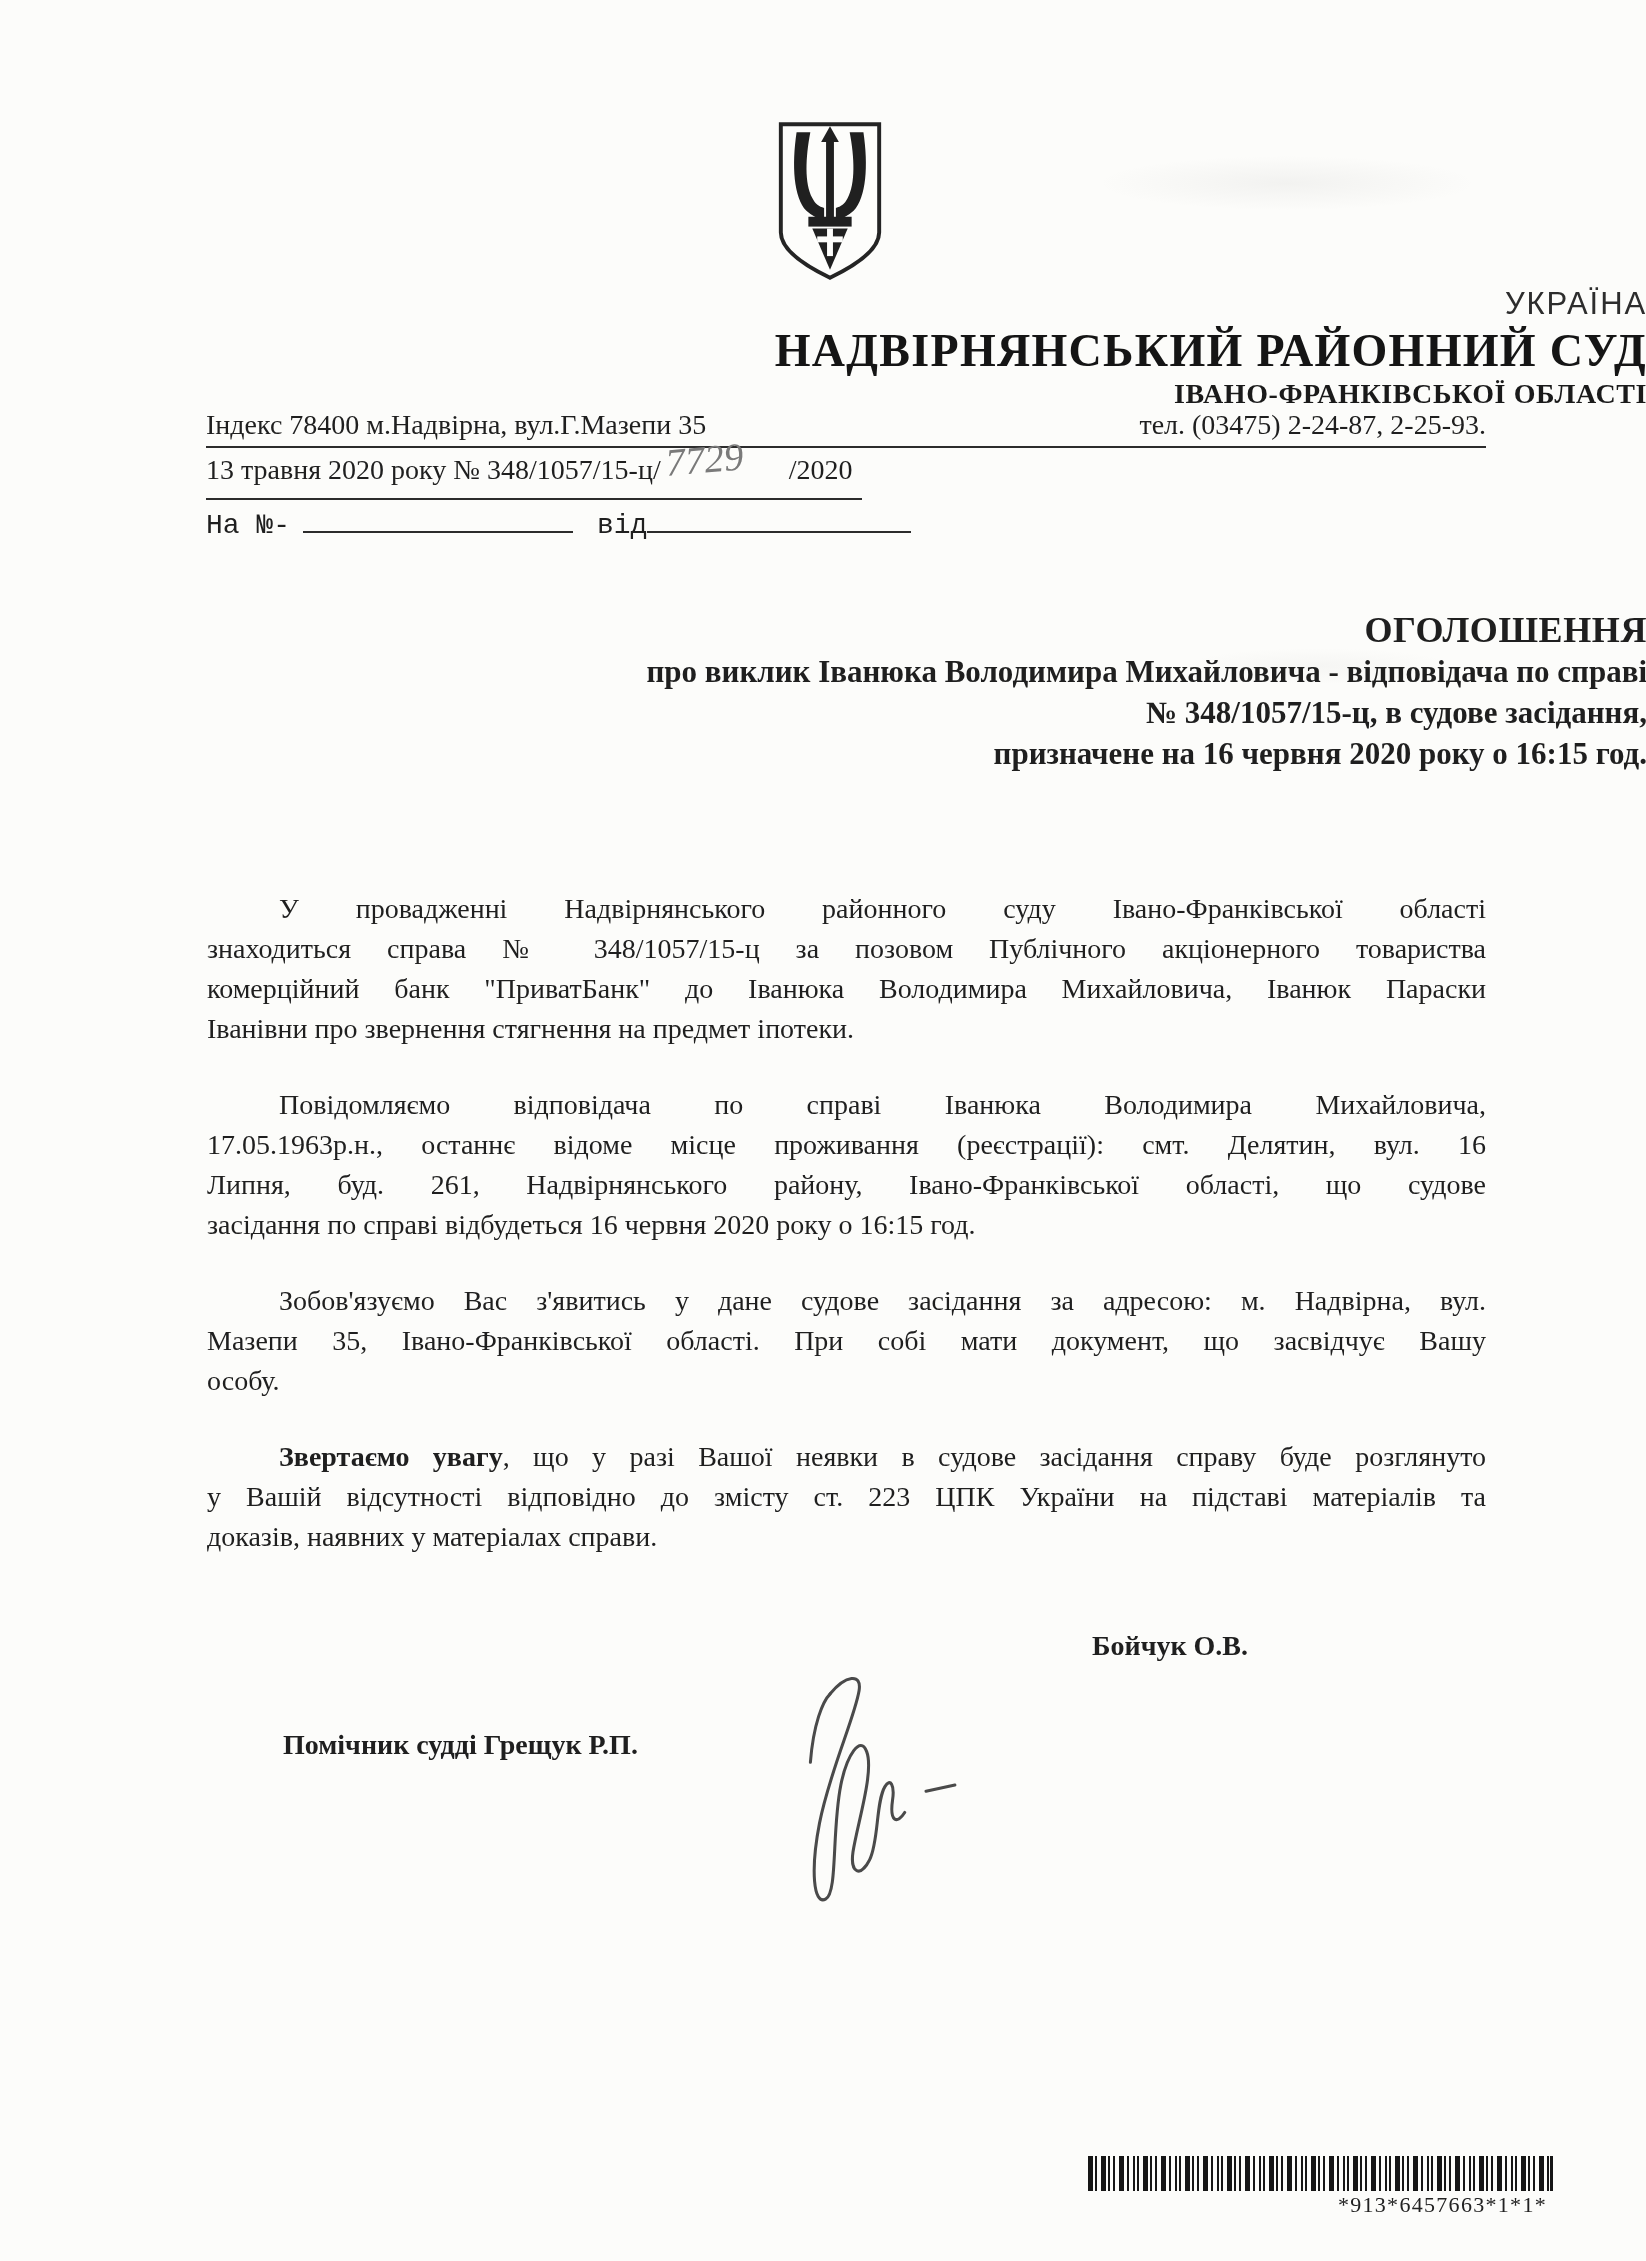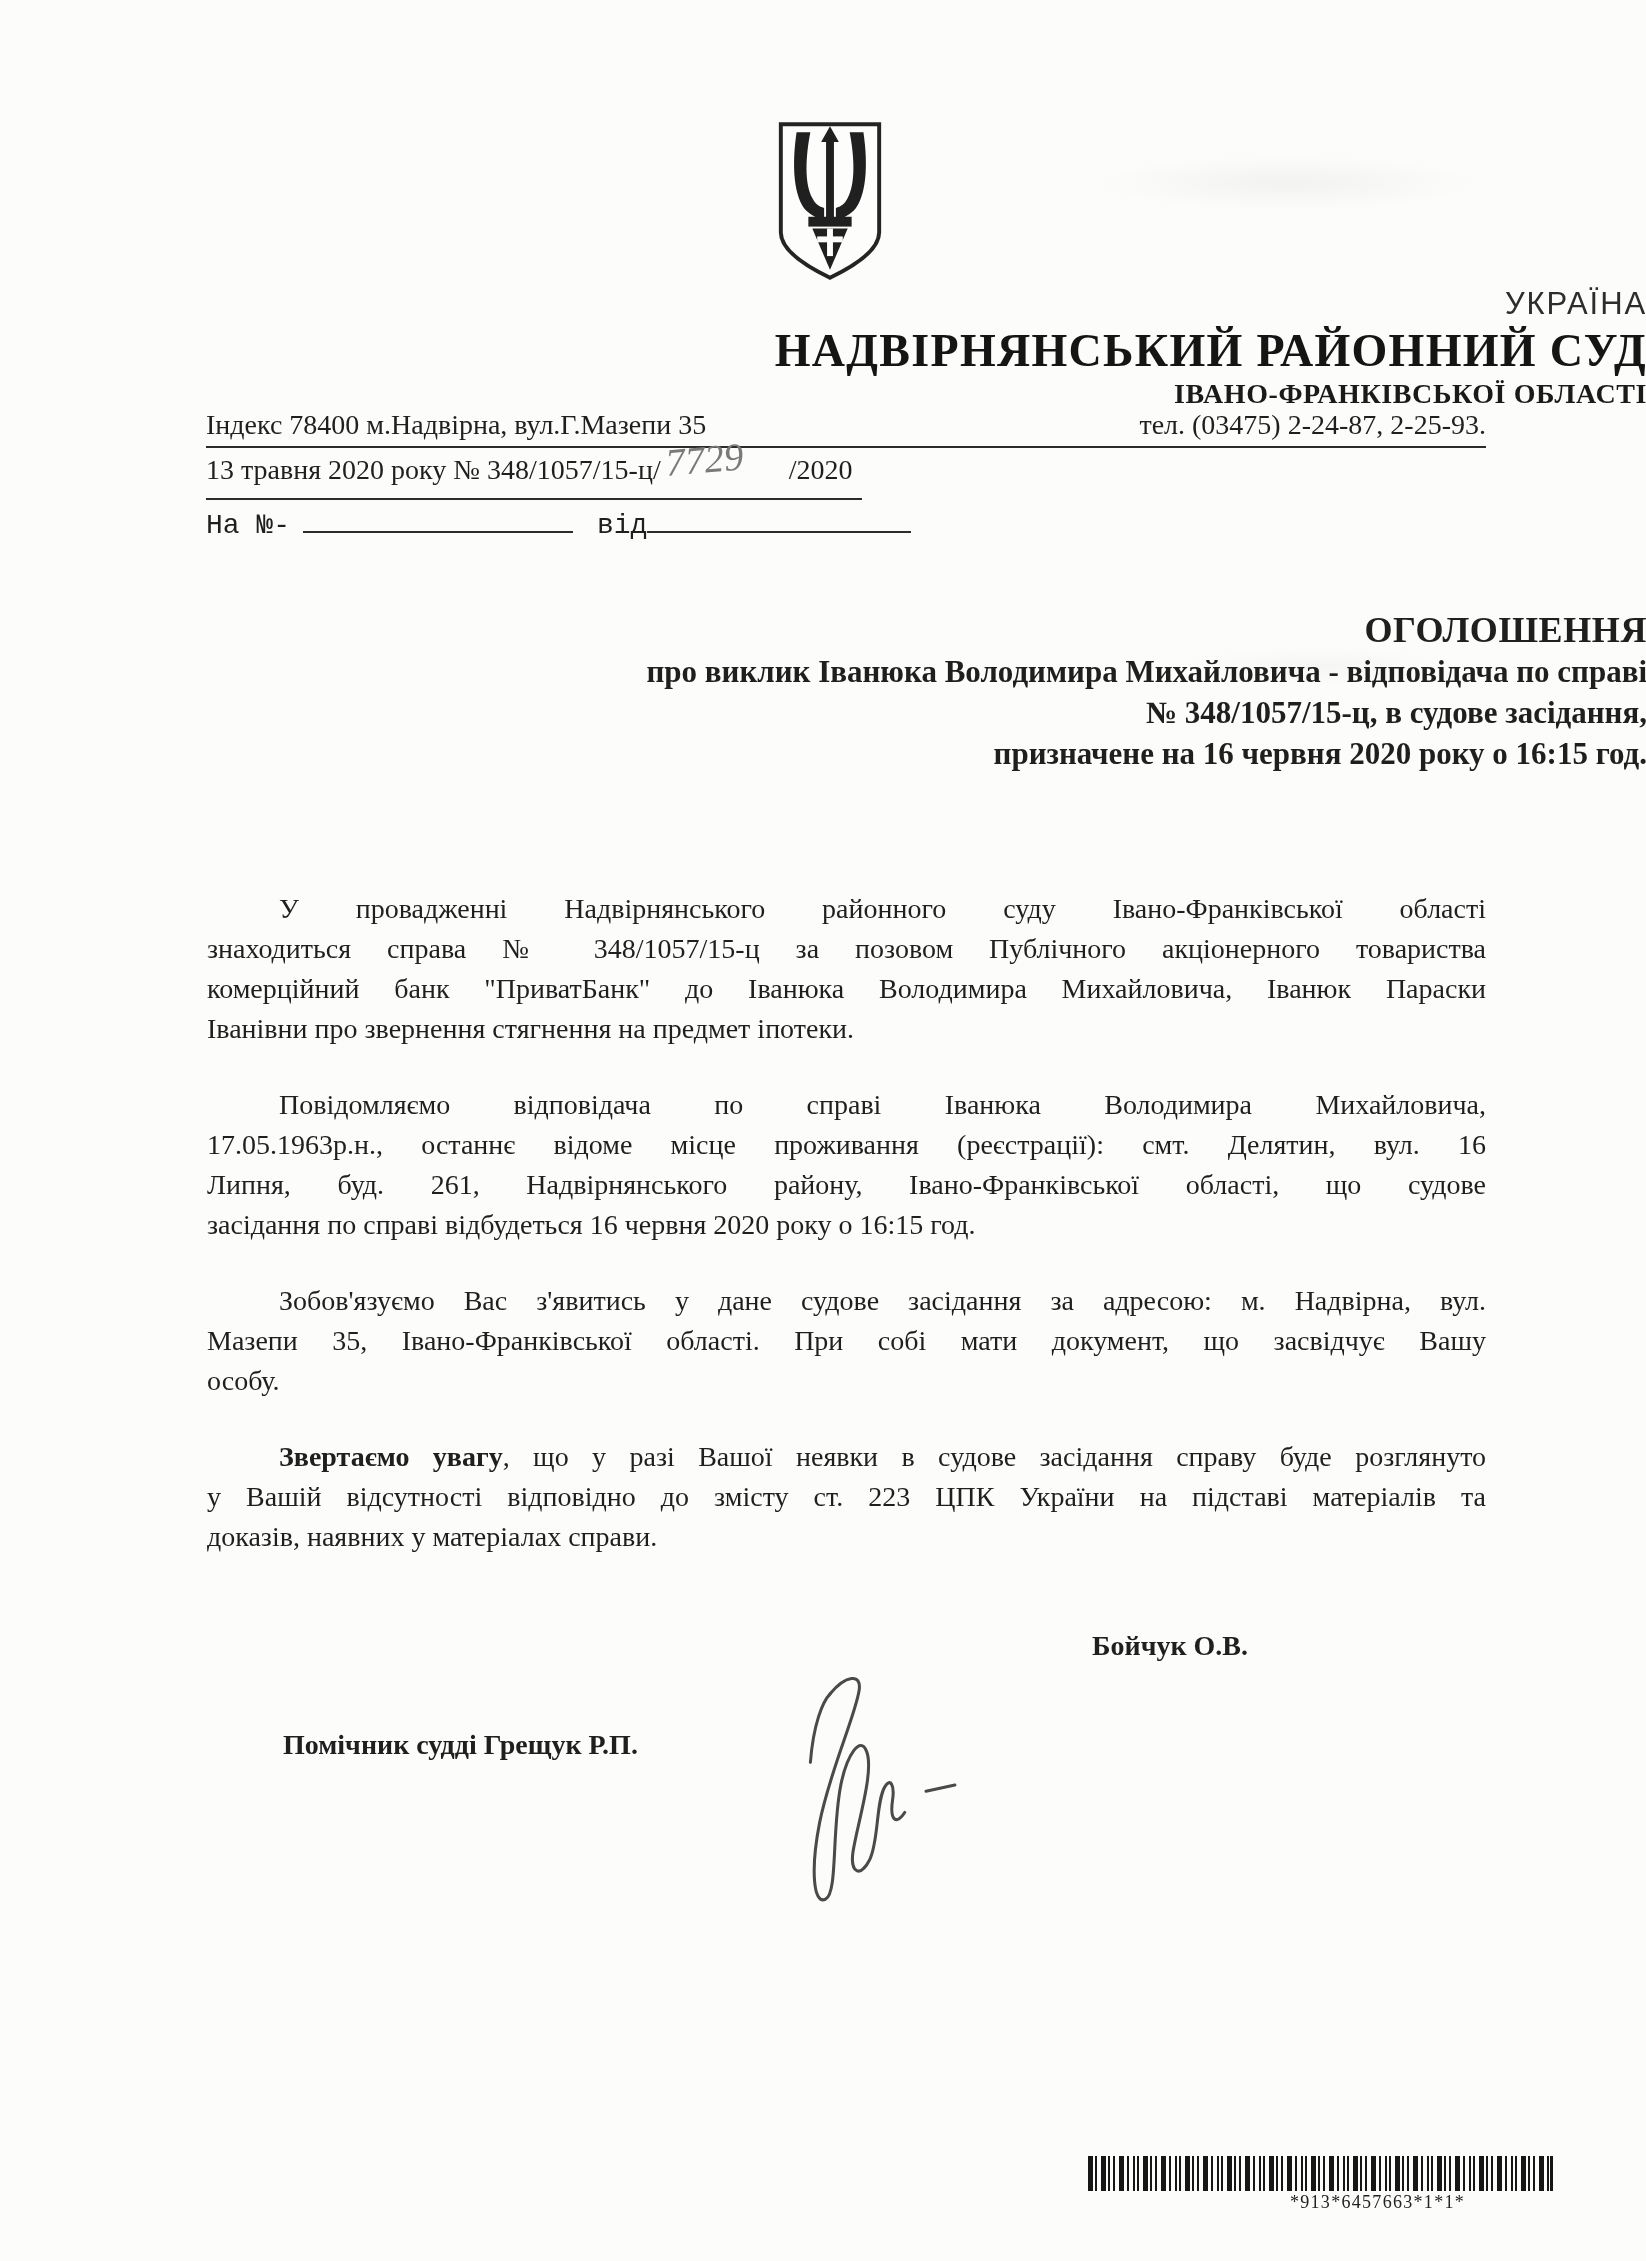--- a/index.html
+++ b/index.html
@@ -76,21 +76,21 @@
     background:repeating-linear-gradient(90deg,
       #161616 0 1.9px,  #fcfcfa 1.9px 3.9px,
       #161616 3.9px 5.8px, #fcfcfa 5.8px 9.6px,
       #161616 9.6px 15.4px,#fcfcfa 15.4px 17.4px,
       #161616 17.4px 19.3px,#fcfcfa 19.3px 22px,
       #161616 22px 24px,#fcfcfa 24px 28px,
       #161616 28px 33px,#fcfcfa 33px 36px,
       #161616 36px 38px,#fcfcfa 38px 42px);
     border-left:3.9px solid #161616;border-right:3.9px solid #161616;
   }
-  .barcode-text{top:2192px;left:1148px;width:459px;text-align:center;font-size:18px;letter-spacing:1.3px;color:#222;}
+  .barcode-text{top:2192px;left:1088px;width:459px;text-align:right;font-size:22px;letter-spacing:1.3px;color:#222;}
 </style>
 </head>
 <body>
 
 <div class="page">
 
   <svg class="abs emblem" viewBox="0 0 120 170" aria-hidden="true">
     <path d="M10,6 H110 V116 Q110,138 60,162 Q10,138 10,116 Z" fill="#fdfdfb" stroke="#242424" stroke-width="4"></path>
     <g fill="#202020">
       <polygon points="60,8 51,24 69,24"></polygon>

